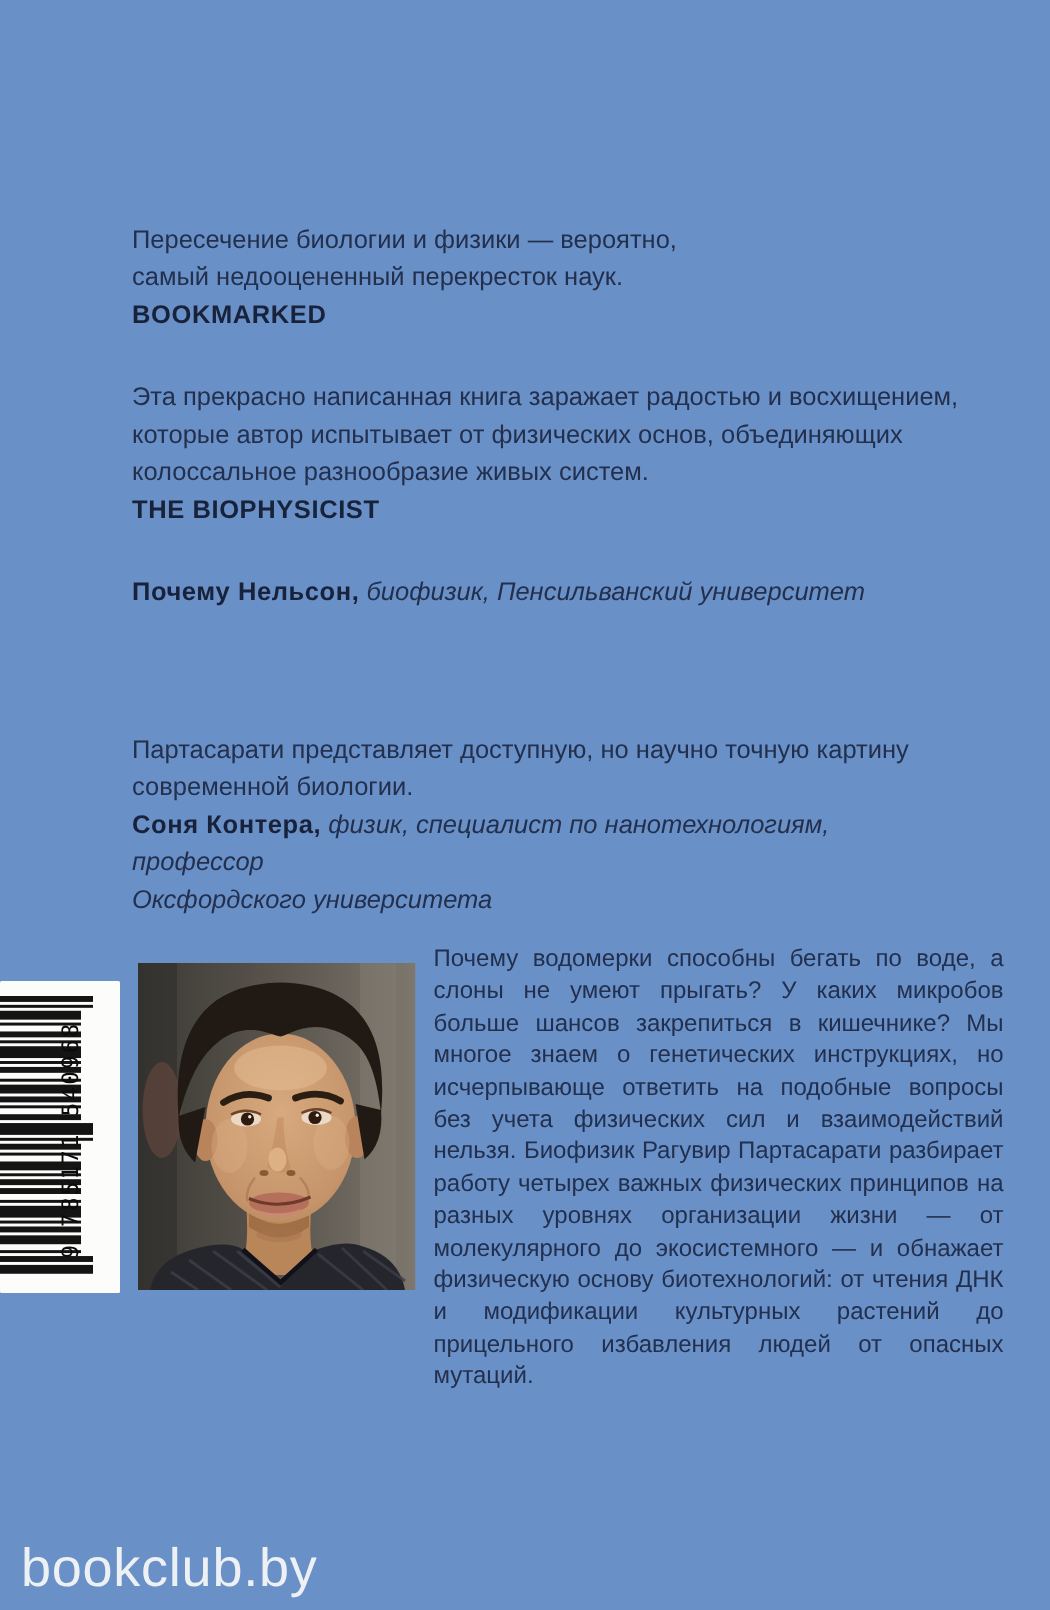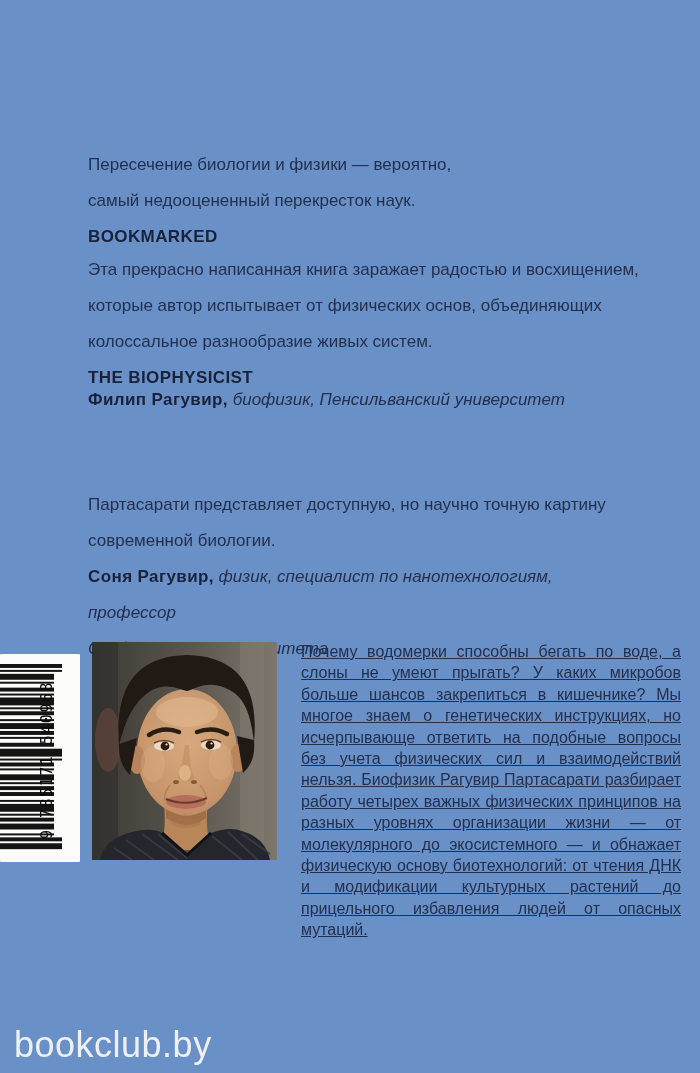--- a/index.html
+++ b/index.html
@@ -6,21 +6,21 @@
   body{
     width:700px;height:1073px;
     background:#6a90c8;
     font-family:"Liberation Sans",sans-serif;
     position:relative;overflow:hidden;
   }
   .cover{position:absolute;inset:0;}
   
   .quote{
     position:absolute;left:88px;width:556px;
-    color:#23304d;font-size:17px;line-height:36px;
+    color:#23304d;font-size:17px;line-height:25px;
   }
   .quote p{margin:0;}
   .qt{white-space:pre-line;}
   .qs{white-space:pre-line;}
   .qs strong{color:#18223a;letter-spacing:.4px;}
   .qs em{font-weight:normal;}
   .q1{top:147px}.q2{top:252px}.q3{top:382px}.q4{top:487px}
   
   .barcode{
     position:absolute;left:0;top:654px;width:80px;height:208px;
@@ -32,24 +32,23 @@
     transform:rotate(-90deg);transform-origin:0 100%;
     font-family:"DejaVu Sans Mono",monospace;
     font-size:15px;line-height:20px;letter-spacing:1.5px;
     color:#0b0b0b;text-align:center;
   }
   
   .photo{position:absolute;left:92px;top:642px;width:185px;height:218px;}
   .photo svg{display:block;}
   
   .annotation{
-    position:absolute;left:289px;top:629px;width:380px;margin:12px;
+    position:absolute;left:289px;top:629px;width:380px;margin:0;
     color:#22304e;font-size:16px;line-height:21.4px;
     text-align:justify;
-    text-decoration:underline;
   }
   
   .watermark{
     position:absolute;left:14px;top:1024px;
     font-size:36px;color:#eef1f4;letter-spacing:.5px;
   }
 </style>
 </head>
 <body>
 
@@ -62,27 +61,27 @@
   </section>
 
   <section class="quote q2">
     <p class="qt">Эта прекрасно написанная книга заражает радостью и восхищением,
 которые автор испытывает от физических основ, объединяющих
 колоссальное разнообразие живых систем.</p>
     <p class="qs"><strong>THE BIOPHYSICIST</strong><em></em></p>
   </section>
 
   <section class="quote q3">
-    <p class="qs"><strong>Филип Рагувир,</strong><em> биофизик, Пенсильванский университет</em></p>
+    <p class="qs"><strong>Почему Нельсон,</strong><em> биофизик, Пенсильванский университет</em></p>
   </section>
 
   <section class="quote q4">
     <p class="qt">Партасарати представляет доступную, но научно точную картину
 современной биологии.</p>
-    <p class="qs"><strong>Соня Рагувир,</strong><em> физик, специалист по нанотехнологиям, профессор
+    <p class="qs"><strong>Соня Контера,</strong><em> физик, специалист по нанотехнологиям, профессор
 Оксфордского университета</em></p>
   </section>
 
   <div class="barcode">
     <svg class="bars" width="66" height="188" id="bars-svg">
         <rect x="0" y="0.00" width="62" height="3.94" fill="#141414"></rect>
         <rect x="0" y="5.91" width="62" height="1.97" fill="#141414"></rect>
         <rect x="0" y="9.85" width="54" height="5.91" fill="#141414"></rect>
         <rect x="0" y="17.73" width="54" height="1.97" fill="#141414"></rect>
         <rect x="0" y="23.64" width="54" height="3.94" fill="#141414"></rect>

